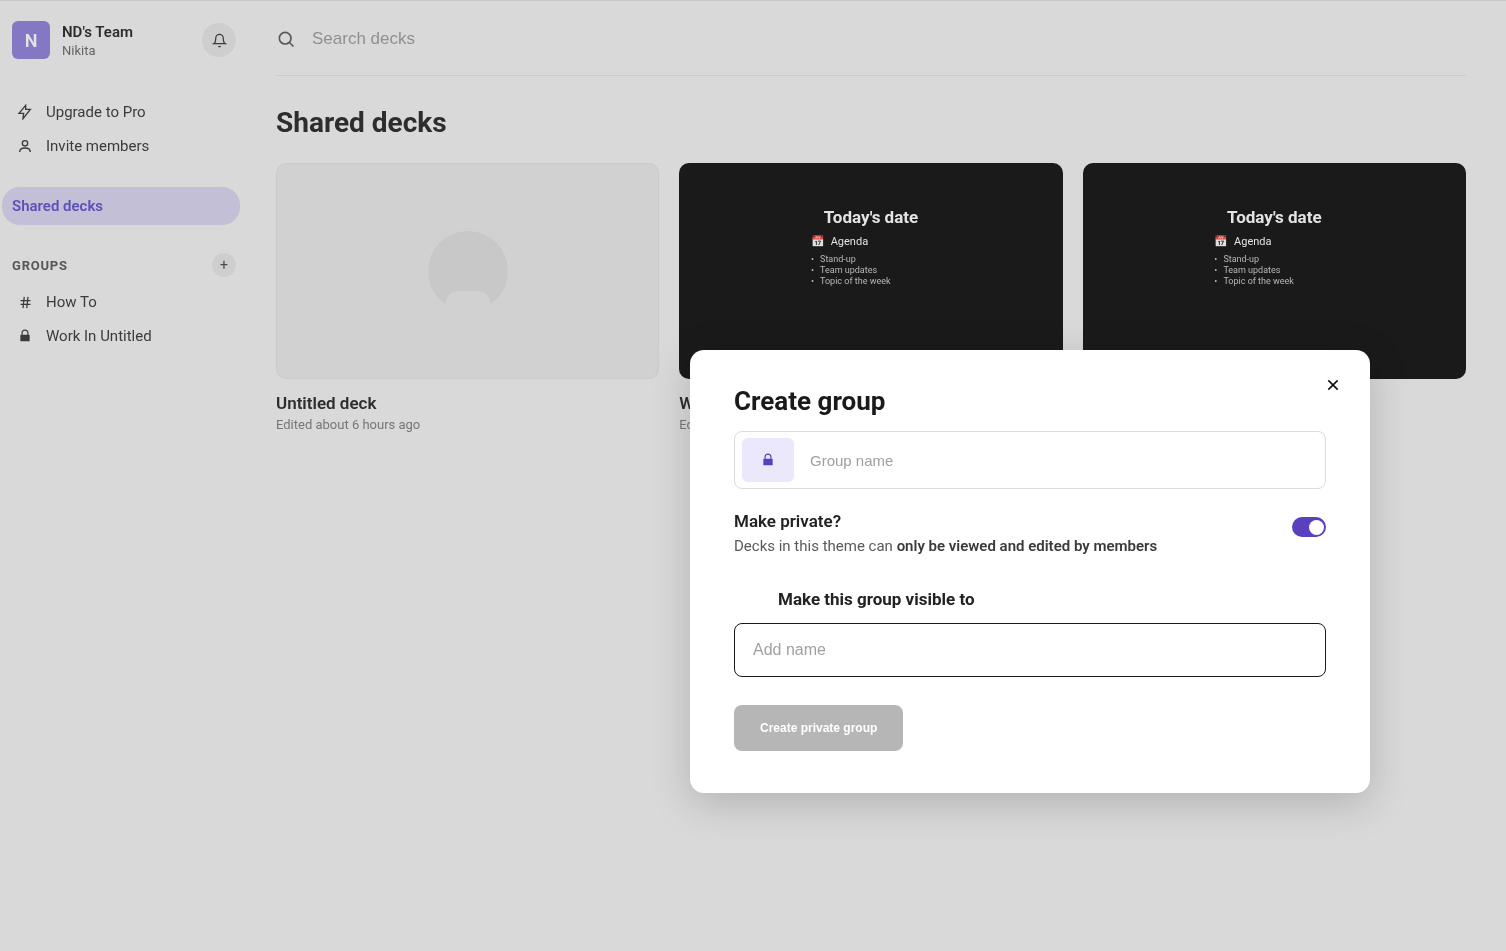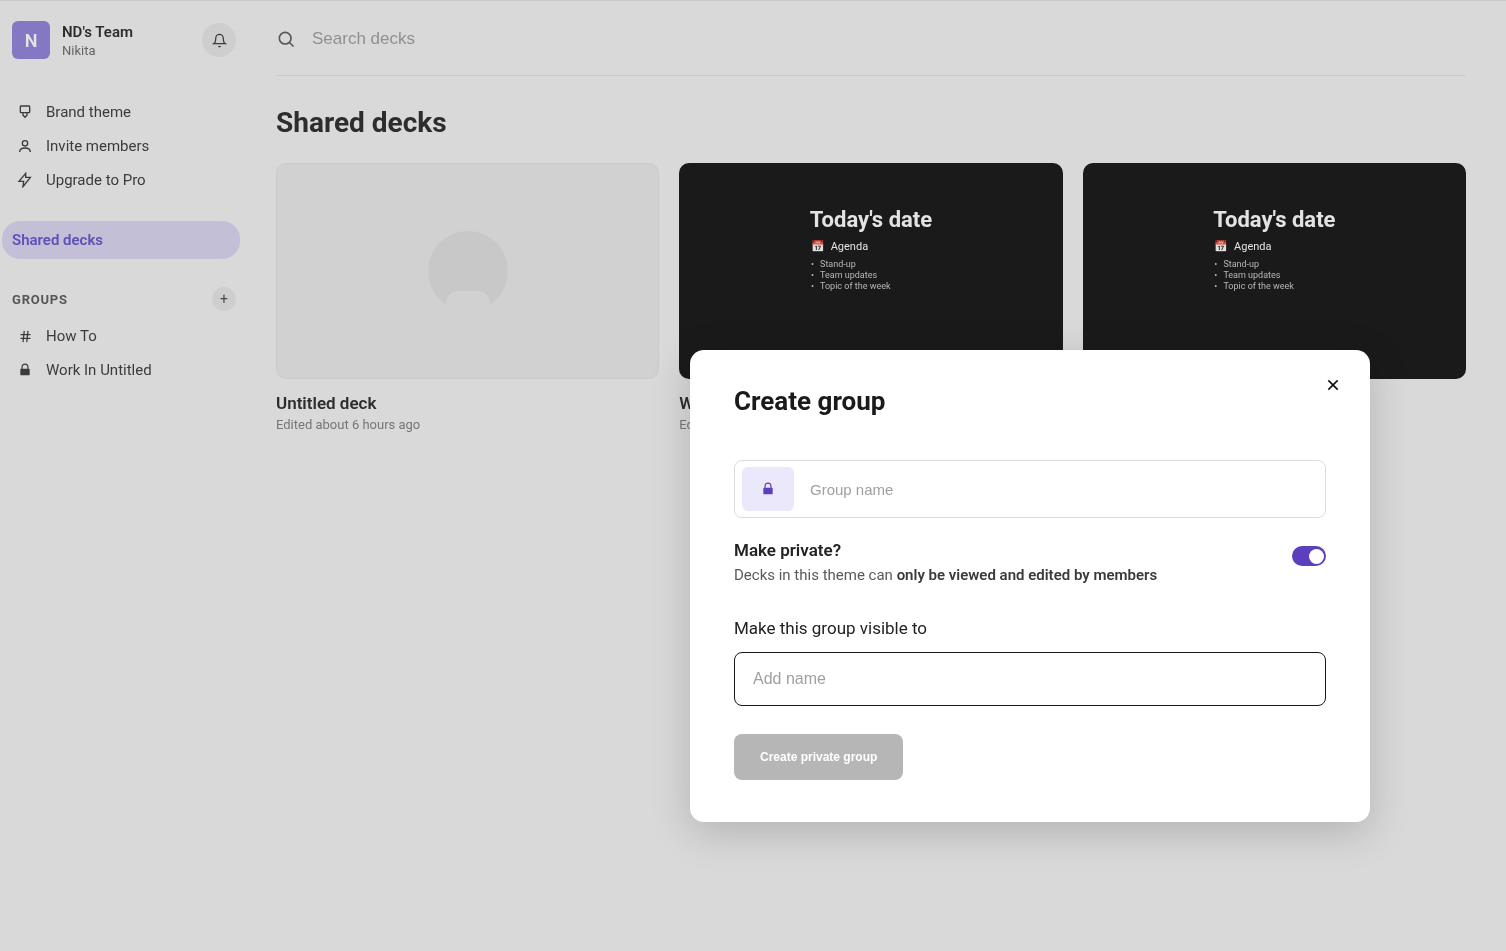--- a/index.html
+++ b/index.html
@@ -111,21 +111,21 @@
     width:80px;height:80px;border-radius:50%;background:#dedede;position:relative;
   }
   .thumb-empty .circle::after{
     content:"";position:absolute;width:44px;height:22px;border-radius:12px 12px 0 0;
     background:#e9e9e9;bottom:-2px;left:18px;
   }
   .thumb-dark {
     background:#0a0a0a;color:#fff;padding:18px 26px;
     align-items:center;justify-content:flex-start;
   }
-  .thumb-dark .heading{font-weight:700;font-size:22px;margin:26px 0 8px 0;}
+  .thumb-dark .heading{font-weight:700;font-size:17px;margin:26px 0 8px 0;}
   .thumb-dark .sub{font-size:11px;display:flex;align-items:center;gap:6px;margin-bottom:6px;}
   .thumb-dark ul{list-style:none;font-size:9px;color:#c7c7c7;}
   .thumb-dark ul li::before{content:"•";margin-right:6px;color:#c7c7c7;}
   .thumb-dark ul li{margin:1px 0;}
   .deck-title{font-size:17px;font-weight:600;margin-top:14px;color:#222;}
   .deck-meta{font-size:13px;color:#7a7a7a;margin-top:4px;}
   
   .overlay{
     position:absolute;inset:0;background:rgba(100,100,100,0.18);
   }
@@ -136,21 +136,21 @@
     background:#fff;
     border-radius:14px;
     box-shadow:0 10px 40px rgba(0,0,0,0.18);
     padding:36px 44px 42px 44px;
   }
   .modal-close{
     position:absolute;top:20px;right:22px;
     width:30px;height:30px;display:flex;align-items:center;justify-content:center;
     cursor:pointer;font-size:18px;color:#222;
   }
-  .modal-title{font-size:26px;font-weight:700;color:#1a1a1a;margin-bottom:44px;}
+  .modal-title{font-size:26px;font-weight:700;color:#1a1a1a;margin-bottom:15px;}
   .group-name-row{
     display:flex;align-items:center;border:1px solid #dcdcdc;border-radius:8px;
     height:58px;overflow:hidden;
   }
   .group-icon{
     width:52px;height:44px;margin:0 0 0 7px;background:#ece8fb;border-radius:6px;
     display:flex;align-items:center;justify-content:center;color:#5b3fbe;
   }
   .group-name-row input{
     border:none;outline:none;font-size:15px;flex:1;padding:0 16px;color:#0369a1;
@@ -159,21 +159,21 @@
   .private-row{display:flex;justify-content:space-between;align-items:flex-start;margin-top:22px;gap:24px;}
   .private-q{font-size:17px;font-weight:600;color:#222;}
   .private-desc{font-size:15px;color:#5a5a5a;margin-top:6px;}
   .private-desc b{color:#3a3a3a;font-weight:600;}
   .toggle{
     width:34px;height:20px;border-radius:10px;background:#5b3fbe;position:relative;flex-shrink:0;cursor:pointer;margin-top:6px;
   }
   .toggle::after{
     content:"";position:absolute;width:15px;height:15px;border-radius:50%;background:#fff;top:2.5px;right:2.5px;
   }
-  .visible-label{font-size:17px;font-weight:400;margin-top:34px;color:#222;}
+  .visible-label{font-size:17px;font-weight:700;margin-top:34px;color:#222;margin-left:44px;}
   .visible-input{
     margin-top:14px;width:100%;height:54px;border:1.5px solid #1a1a1a;border-radius:8px;
     padding:0 18px;font-size:16px;outline:none;color:#333;
   }
   .visible-input::placeholder{color:#a0a0a0;}
   .create-btn{
     margin-top:28px;background:#b6b6b6;color:#fff;font-weight:600;font-size:12px;
     border:none;border-radius:8px;padding:16px 26px;cursor:not-allowed;
   }
   svg{display:block;}
@@ -196,42 +196,33 @@
               <path d="M13.7 21a2 2 0 01-3.4 0"></path>
             </svg>
         </span>
       </div>
     </div>
 
     <div class="sb-list">
       <div class="sb-item">
         <span class="icon">
           <svg width="16" height="16" viewBox="0 0 24 24" fill="none" stroke="#333" stroke-width="2">
-              <rect x="5" y="3" width="14" height="10" rx="1"></rect>
-              <path d="M9 13v4l3 3 3-3v-4"></path>
+              <path d="M13 2L3 14h7l-1 8 11-14h-7l0-6z"></path>
             </svg>
         </span>
-        <span>Brand theme</span>
+        <span>Upgrade to Pro</span>
       </div>
       <div class="sb-item">
         <span class="icon">
           <svg width="16" height="16" viewBox="0 0 24 24" fill="none" stroke="#333" stroke-width="2">
               <circle cx="12" cy="8" r="4"></circle>
               <path d="M4 21c0-4 4-6 8-6s8 2 8 6"></path>
             </svg>
         </span>
         <span>Invite members</span>
-      </div>
-      <div class="sb-item">
-        <span class="icon">
-          <svg width="16" height="16" viewBox="0 0 24 24" fill="none" stroke="#333" stroke-width="2">
-              <path d="M13 2L3 14h7l-1 8 11-14h-7l0-6z"></path>
-            </svg>
-        </span>
-        <span>Upgrade to Pro</span>
       </div>
     </div>
 
     <div class="sb-item sb-active">
       <span>Shared decks</span>
     </div>
 
     <div class="groups-header">
       <div class="groups-label">GROUPS</div>
       <div class="plus-btn">

